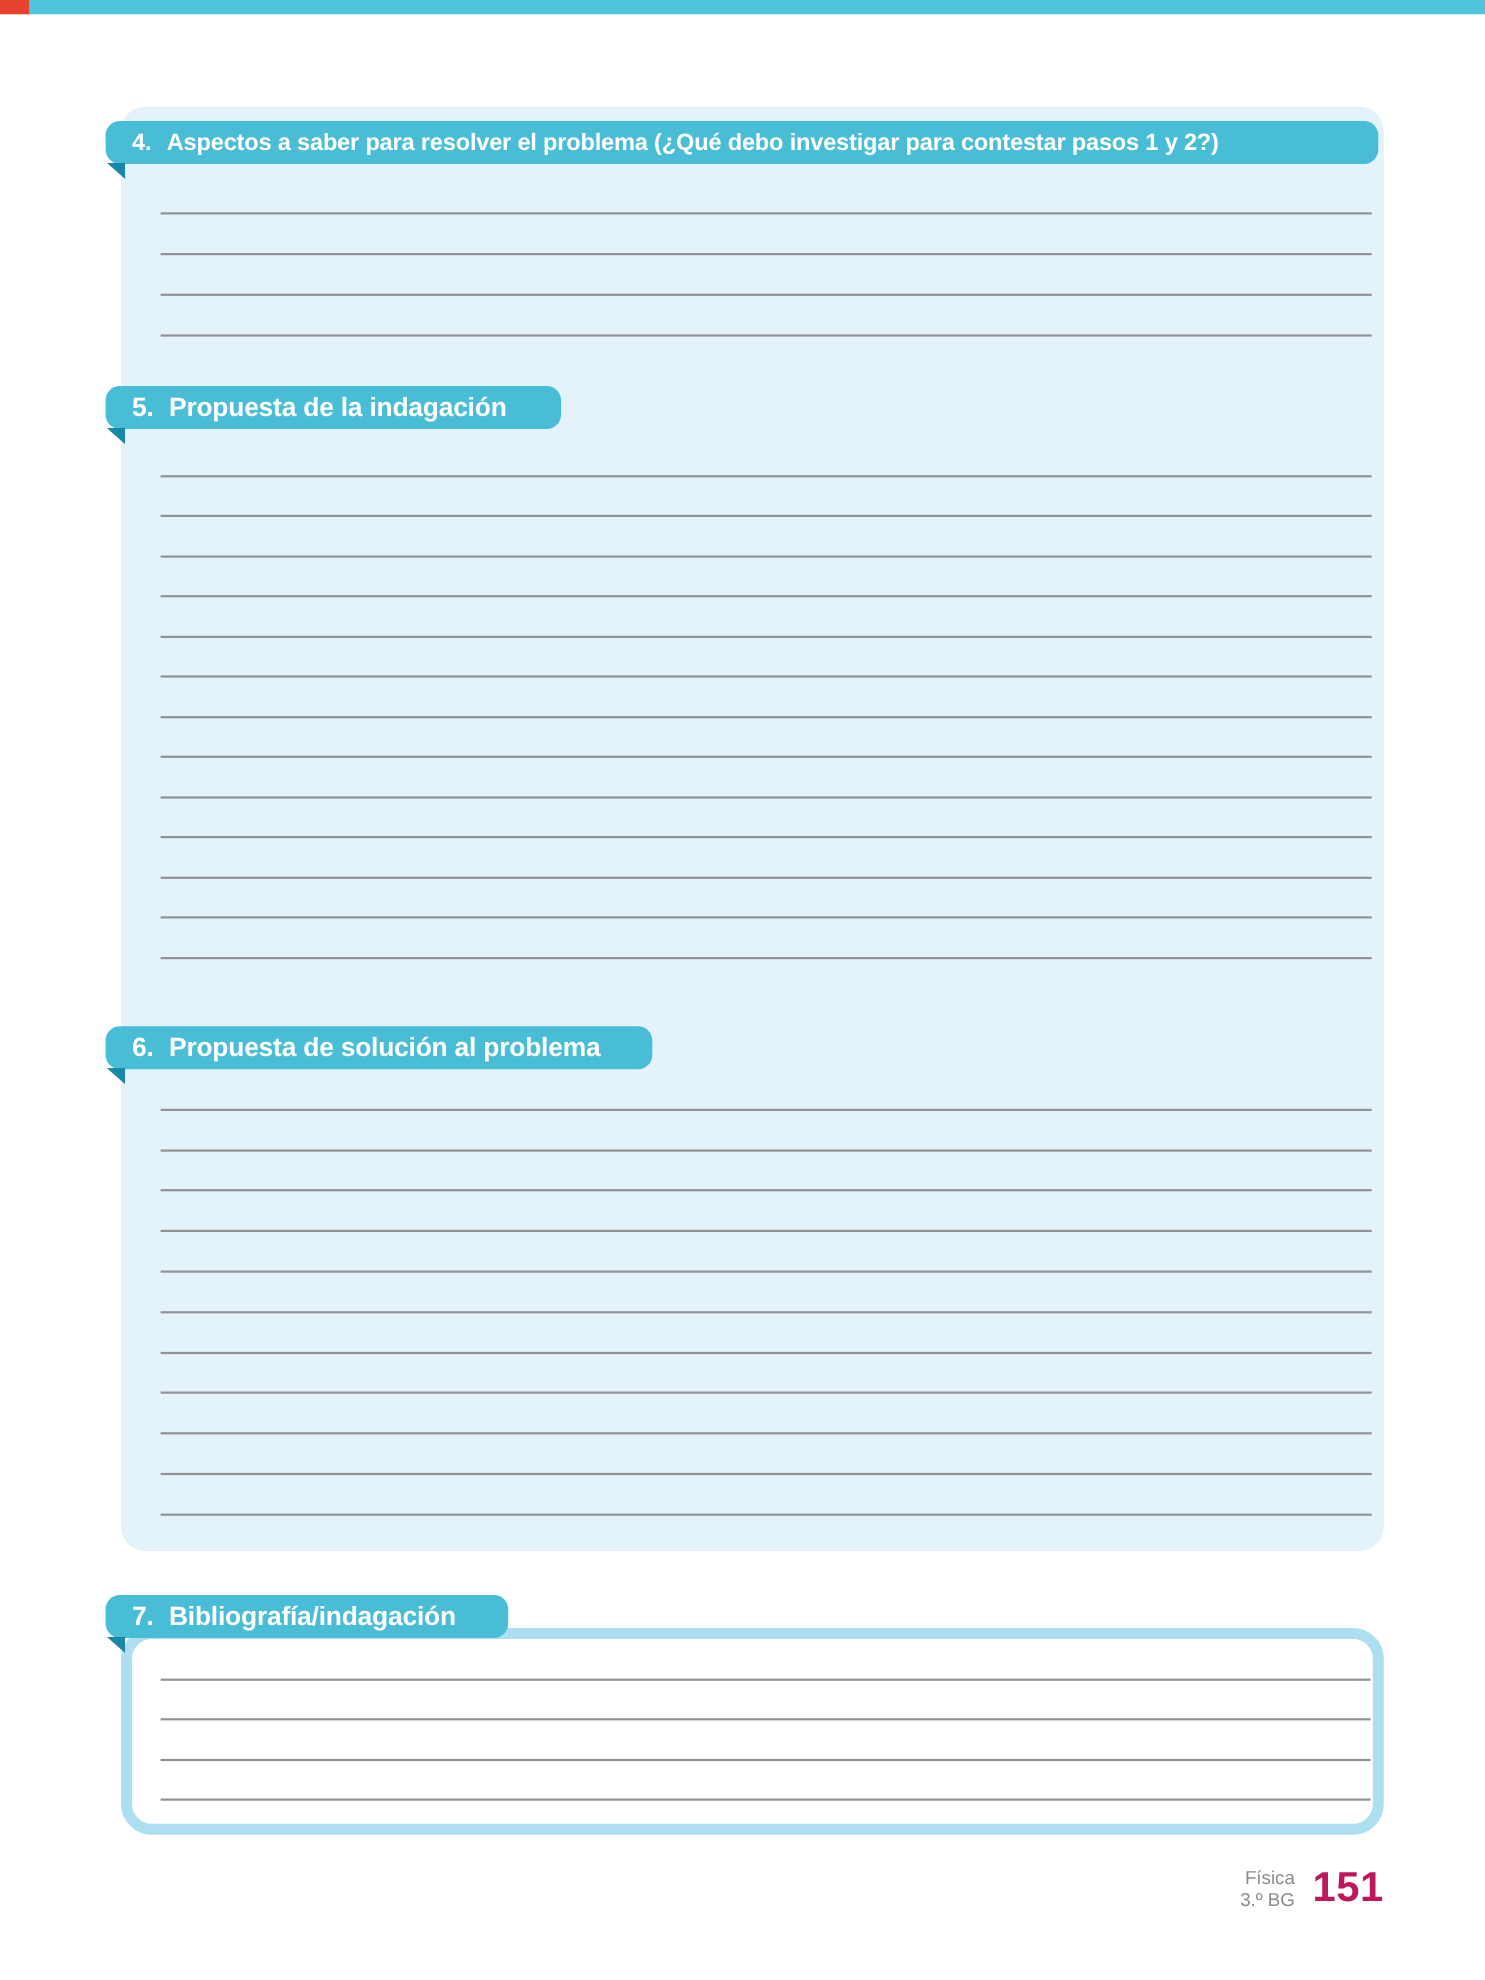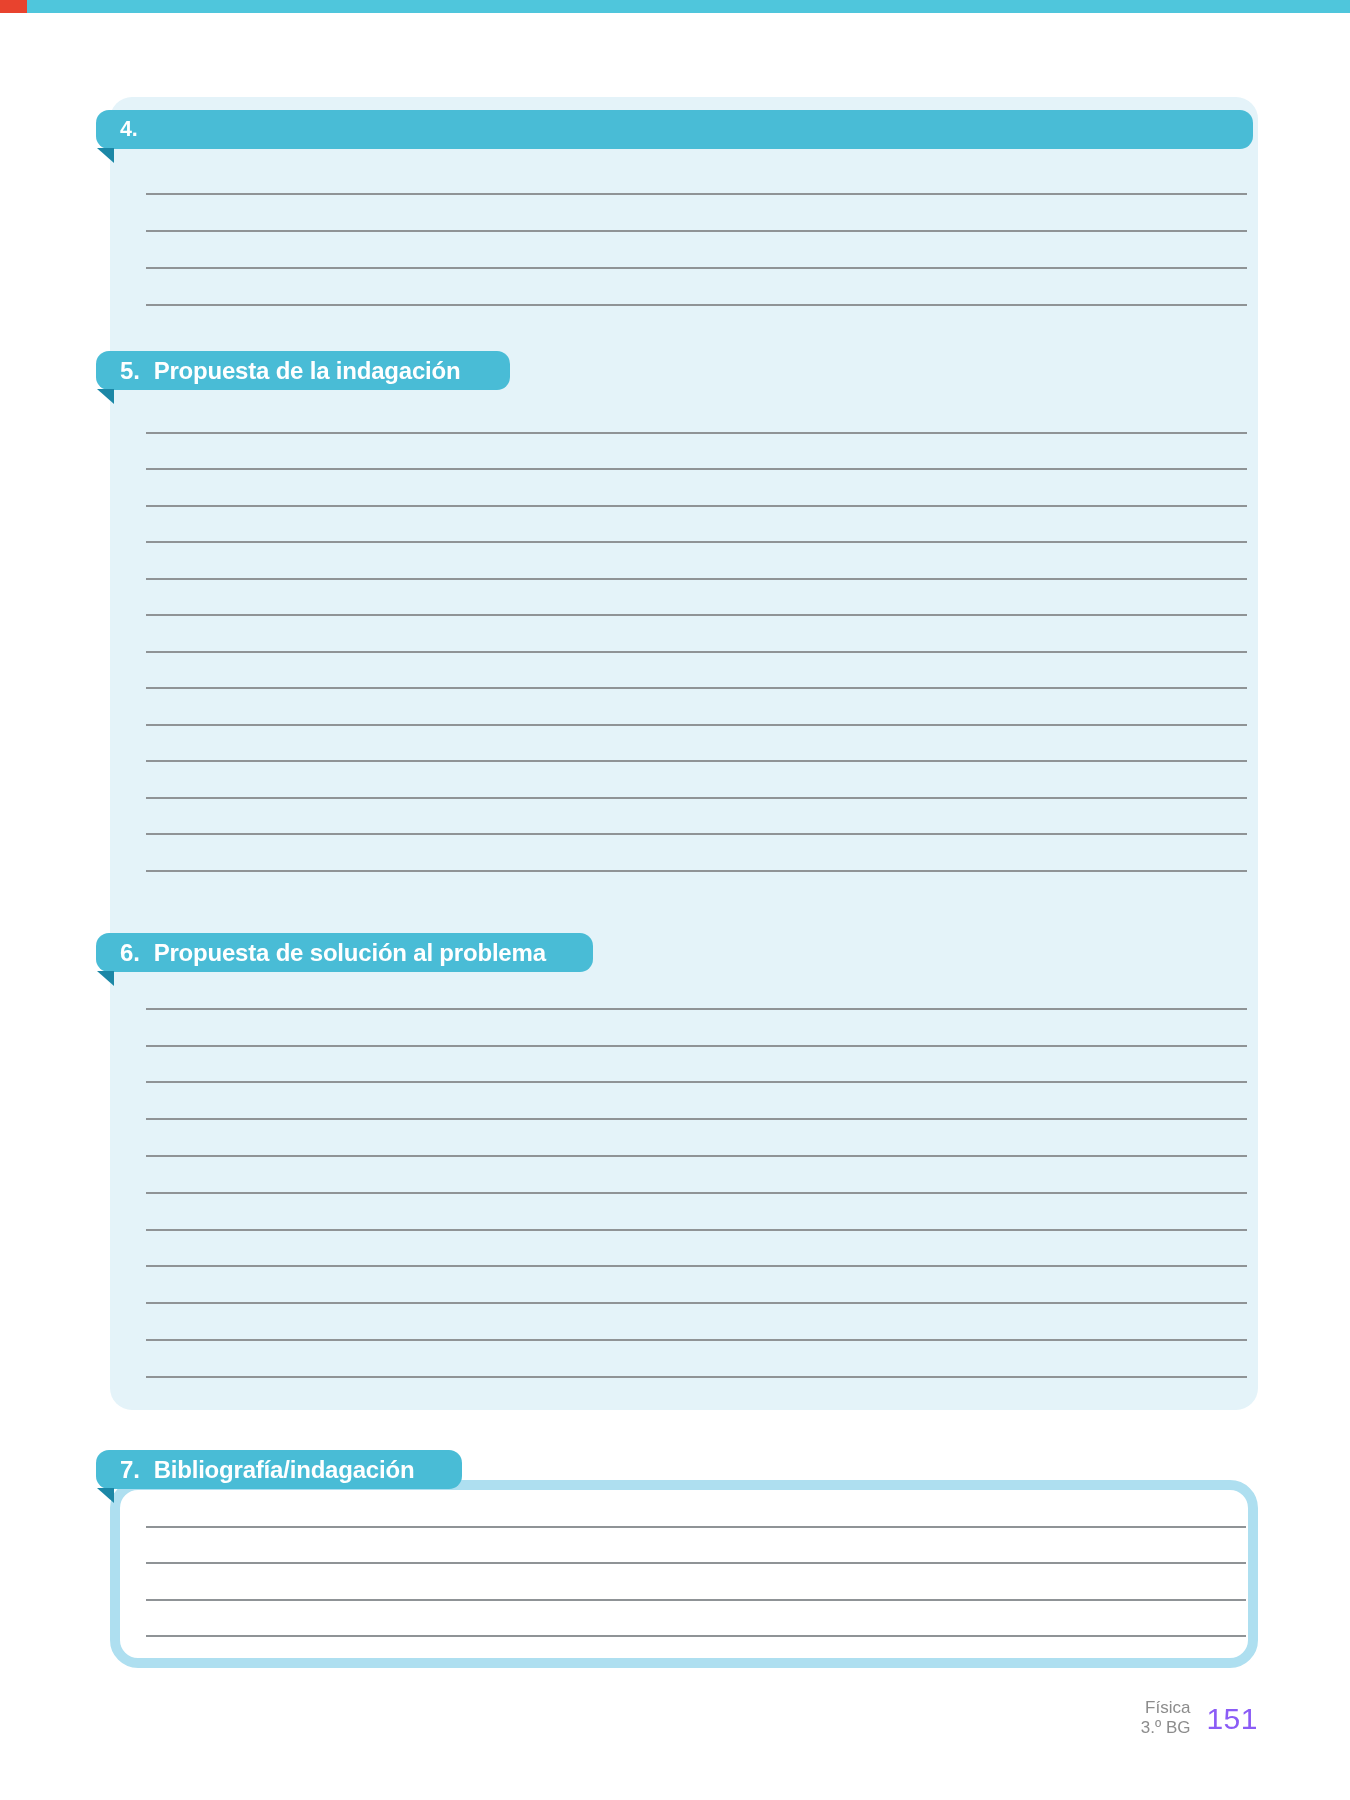--- a/index.html
+++ b/index.html
@@ -51,41 +51,42 @@
   .lines-7 .rule{height:34.6px;}
 
   
   .biblio-box{
     position:absolute;left:110px;top:1480px;width:1148px;height:188px;
     box-sizing:border-box;background:#ffffff;
     border:10px solid #aedff0;border-radius:28px;z-index:1;
   }
 
   
-  .footer{position:absolute;top:1694px;right:92px;z-index:2;display:flex;align-items:flex-end;}
+  .footer{position:absolute;top:1694px;right:92px;z-index:2;display:flex;align-items:center;}
   .footer .course{
     text-align:right;color:#8c8c8c;font-size:17px;line-height:20px;
     margin-right:16px;padding-top:4px;
   }
   .footer .pagenum{
-    color:#8b5cf6;font-size:30px;font-weight:normal;letter-spacing:0.5px;line-height:38px;
+    color:#be185d;font-size:38px;font-weight:bold;letter-spacing:0.5px;line-height:38px;
   }
 </style>
 </head>
 <body>
 
 <div class="top-strip">
   <div class="red"></div>
   <div class="teal"></div>
 </div>
 
 <div class="big-panel"></div>
 
 <div class="ribbon ribbon-4">
   <span class="num">4.</span>
+  <span class="ttl">Aspectos a saber para resolver el problema (¿Qué debo investigar para contestar pasos 1 y 2?)</span>
   <span class="fold"></span>
 </div>
 <div class="lines lines-4">
     <div class="rule"></div>
     <div class="rule"></div>
     <div class="rule"></div>
     <div class="rule"></div>
   </div>
 
 <div class="ribbon ribbon-5">

